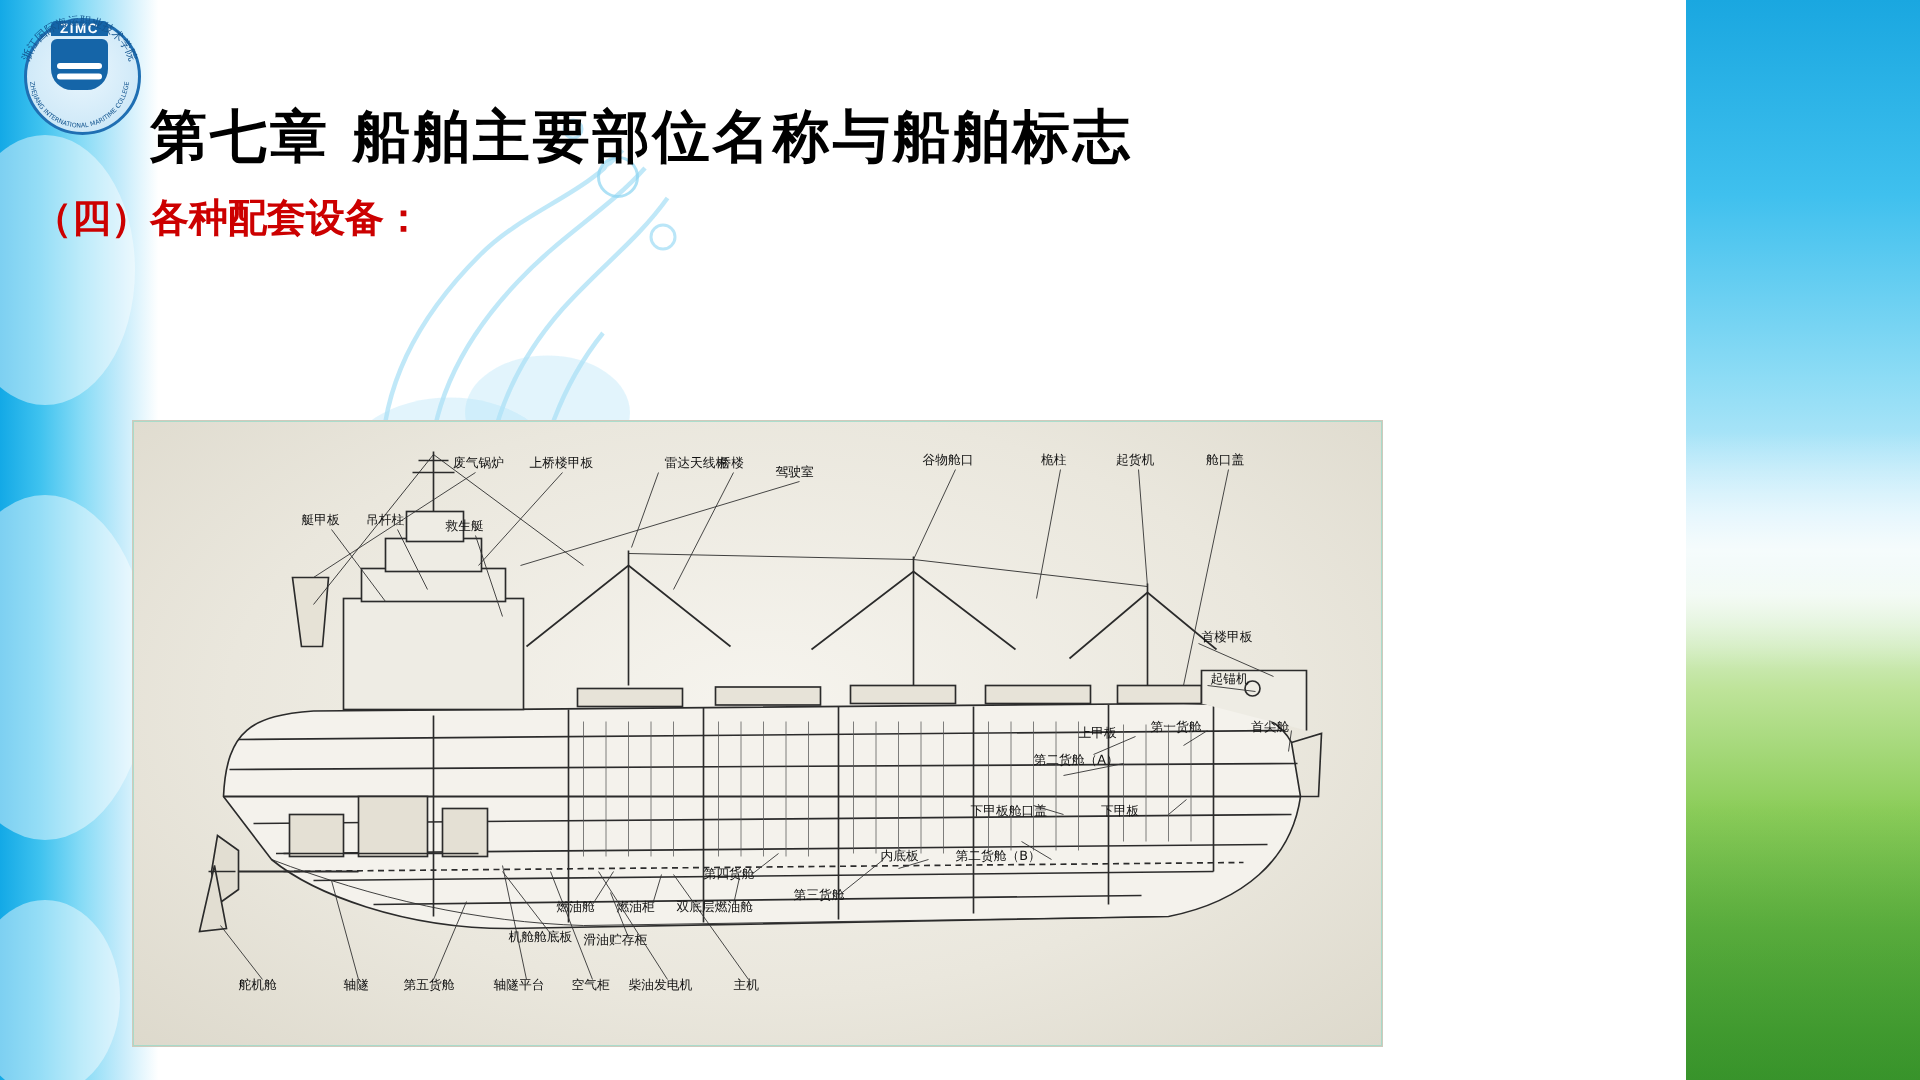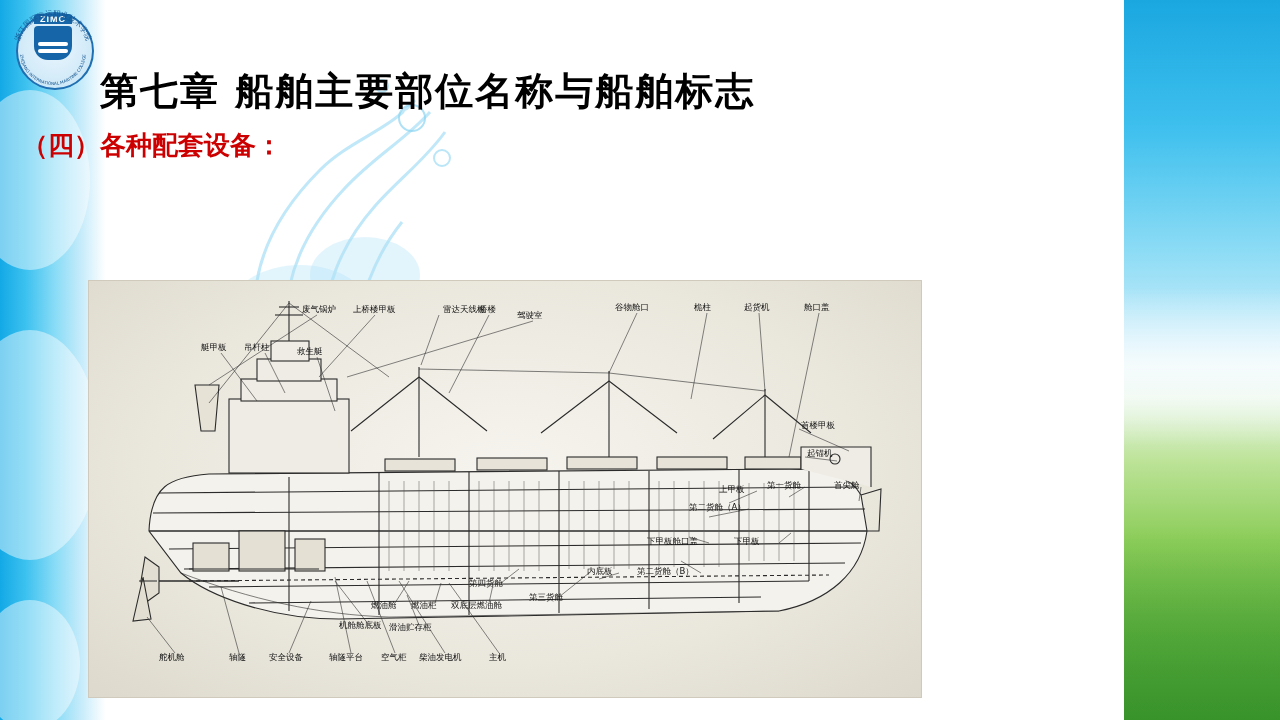--- a/index.html
+++ b/index.html
@@ -410,21 +410,21 @@
 
       <div class="lbl" style="left:380px; top:298px;">第四货舱</div>
       <div class="lbl" style="left:440px; top:312px;">第三货舱</div>
       <div class="lbl" style="left:282px; top:320px;">燃油舱</div>
       <div class="lbl" style="left:322px; top:320px;">燃油柜</div>
       <div class="lbl" style="left:362px; top:320px;">双底层燃油舱</div>
       <div class="lbl" style="left:300px; top:342px;">滑油贮存柜</div>
       <div class="lbl" style="left:250px; top:340px;">机舱舱底板</div>
       <div class="lbl" style="left:70px;  top:372px;">舵机舱</div>
       <div class="lbl" style="left:140px; top:372px;">轴隧</div>
-      <div class="lbl" style="left:180px; top:372px;">安全设备</div>
+      <div class="lbl" style="left:180px; top:372px;">第五货舱</div>
       <div class="lbl" style="left:240px; top:372px;">轴隧平台</div>
       <div class="lbl" style="left:292px; top:372px;">空气柜</div>
       <div class="lbl" style="left:330px; top:372px;">柴油发电机</div>
       <div class="lbl" style="left:400px; top:372px;">主机</div>
 
       <svg class="ship-svg" width="832" height="416" viewBox="0 0 832 416" style="pointer-events:none;">
         <g stroke="#333" stroke-width="0.6" fill="none">
           <path d="M 228,34 L 120,104"></path>
           <path d="M 286,34 L 230,96"></path>
           <path d="M 350,34 L 332,84"></path>

